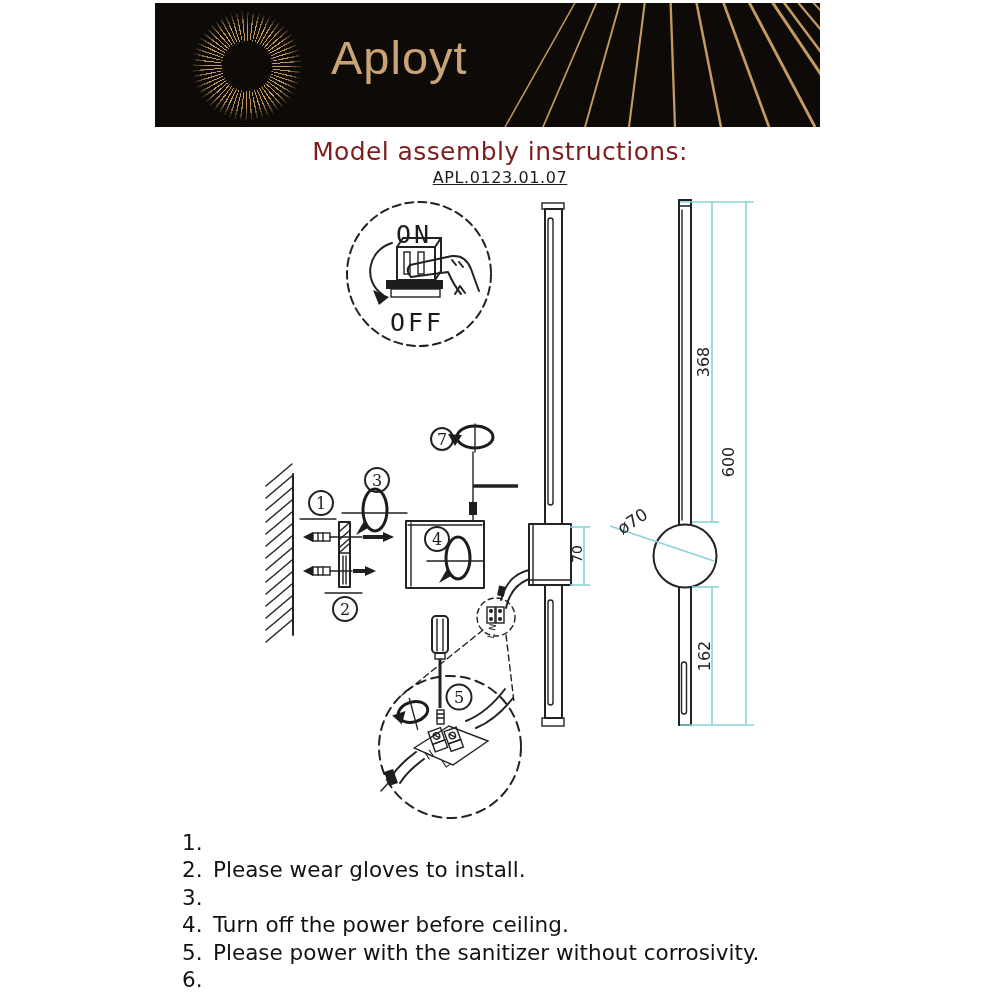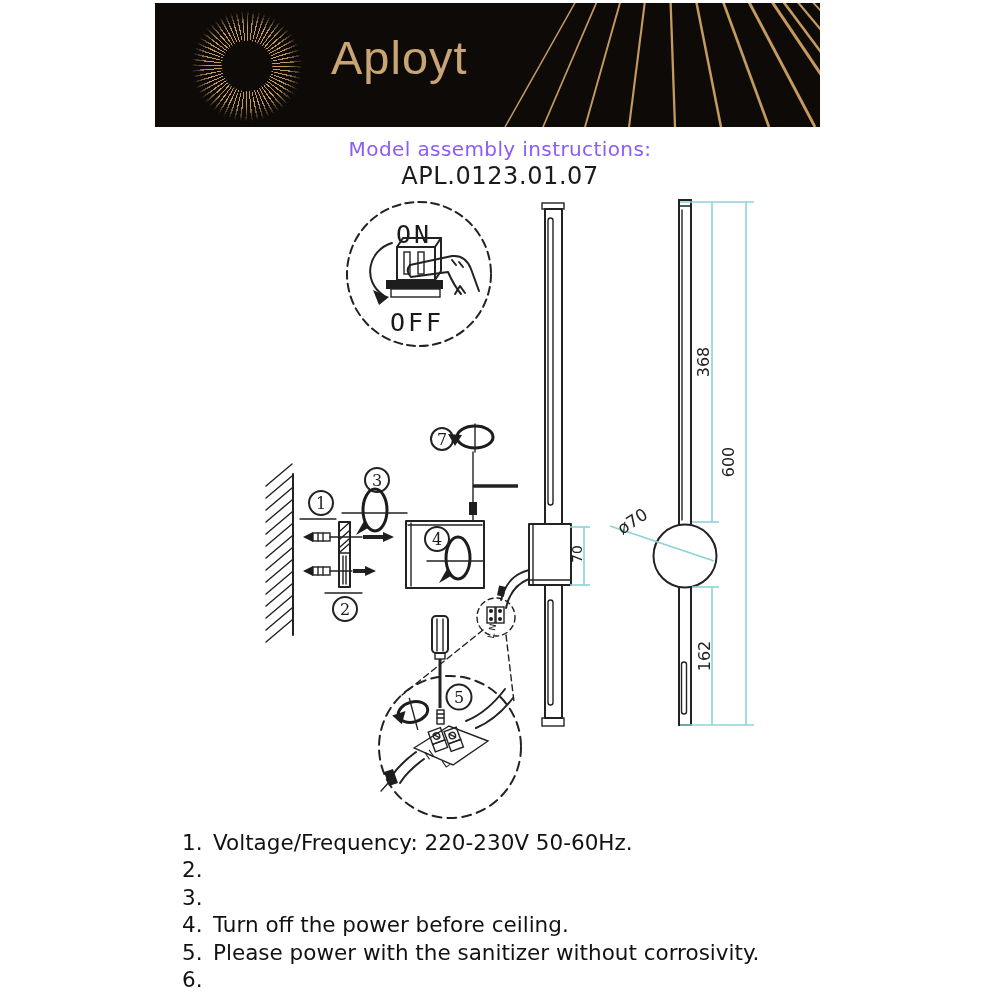--- a/index.html
+++ b/index.html
@@ -10,22 +10,22 @@
   .sunburst{position:absolute;left:36px;top:7px;width:112px;height:112px;border-radius:50%;
     background:
       radial-gradient(circle,#0d0a08 0 31%, rgba(13,10,8,0) 32.5%),
       radial-gradient(circle, rgba(13,10,8,0) 0 50%, #0d0a08 70%),
       repeating-conic-gradient(#c59a5f 0deg 1.7deg, rgba(13,10,8,0) 1.7deg 6deg);}
   .brand{position:absolute;left:176px;top:27px;font-size:47px;font-weight:400;
          letter-spacing:1px;color:#c9a474;font-family:"Liberation Sans",sans-serif;}
   .fan{position:absolute;right:0;top:0;width:400px;height:124px;}
   
   .titles{position:absolute;left:0;top:137px;width:1000px;text-align:center;line-height:1.2;}
-  .titles .t1{font-size:20px;letter-spacing:.4px;color:#8b5cf6;}
-  .titles .t2{font-size:24px;letter-spacing:.6px;color:#1b1b1b;margin-top:1px;}
+  .titles .t1{font-size:25px;letter-spacing:.4px;color:#7f1d1d;}
+  .titles .t2{font-size:16px;letter-spacing:.6px;color:#1b1b1b;margin-top:1px;text-decoration:underline;}
   
   .diagram{position:absolute;left:0;top:0;width:1000px;height:1000px;}
   .ln{stroke:#222;stroke-width:1.4;fill:none;stroke-linecap:round;}
   .ln2{stroke:#222;stroke-width:2;fill:none;stroke-linecap:round;stroke-linejoin:round;}
   .thk{stroke:#1c1c1c;stroke-width:3;fill:none;}
   .fil{fill:#1d1d1d;stroke:none;}
   .cy{stroke:#8ad4d8;stroke-width:1.6;fill:none;}
   text.dt{fill:#222;stroke:none;font-family:"DejaVu Sans",sans-serif;}
   text.circnum{fill:#1c1c1c;stroke:none;font-family:"DejaVu Serif",serif;font-size:16px;}
   text.onoff{fill:#1a1a1a;stroke:none;font-family:"DejaVu Sans Mono",monospace;font-size:25px;letter-spacing:3px;}
@@ -297,24 +297,24 @@
       <text class="dt" font-size="16" x="704" y="367" text-anchor="middle" transform="rotate(-90 704 362)">368</text>
       <text class="dt" font-size="16" x="705" y="661" text-anchor="middle" transform="rotate(-90 705 656)">162</text>
       <text class="dt" font-size="16" x="729" y="467" text-anchor="middle" transform="rotate(-90 729 462)">600</text>
       <text class="dt" font-size="17" x="633" y="527" text-anchor="middle" transform="rotate(-33 633 522)">ø70</text>
     </g>
   </svg>
 
   <div class="inst">
     <div class="row">
       <span class="num">1.</span>
-      <span class="txt">Voltage/Frequency: 220-230V 50-60Hz.</span>
     </div>
     <div class="row">
       <span class="num">2.</span>
+      <span class="txt">Please wear gloves to install.</span>
     </div>
     <div class="row">
       <span class="num">3.</span>
     </div>
     <div class="row">
       <span class="num">4.</span>
       <span class="txt">Turn off the power before ceiling.</span>
     </div>
     <div class="row">
       <span class="num">5.</span>

